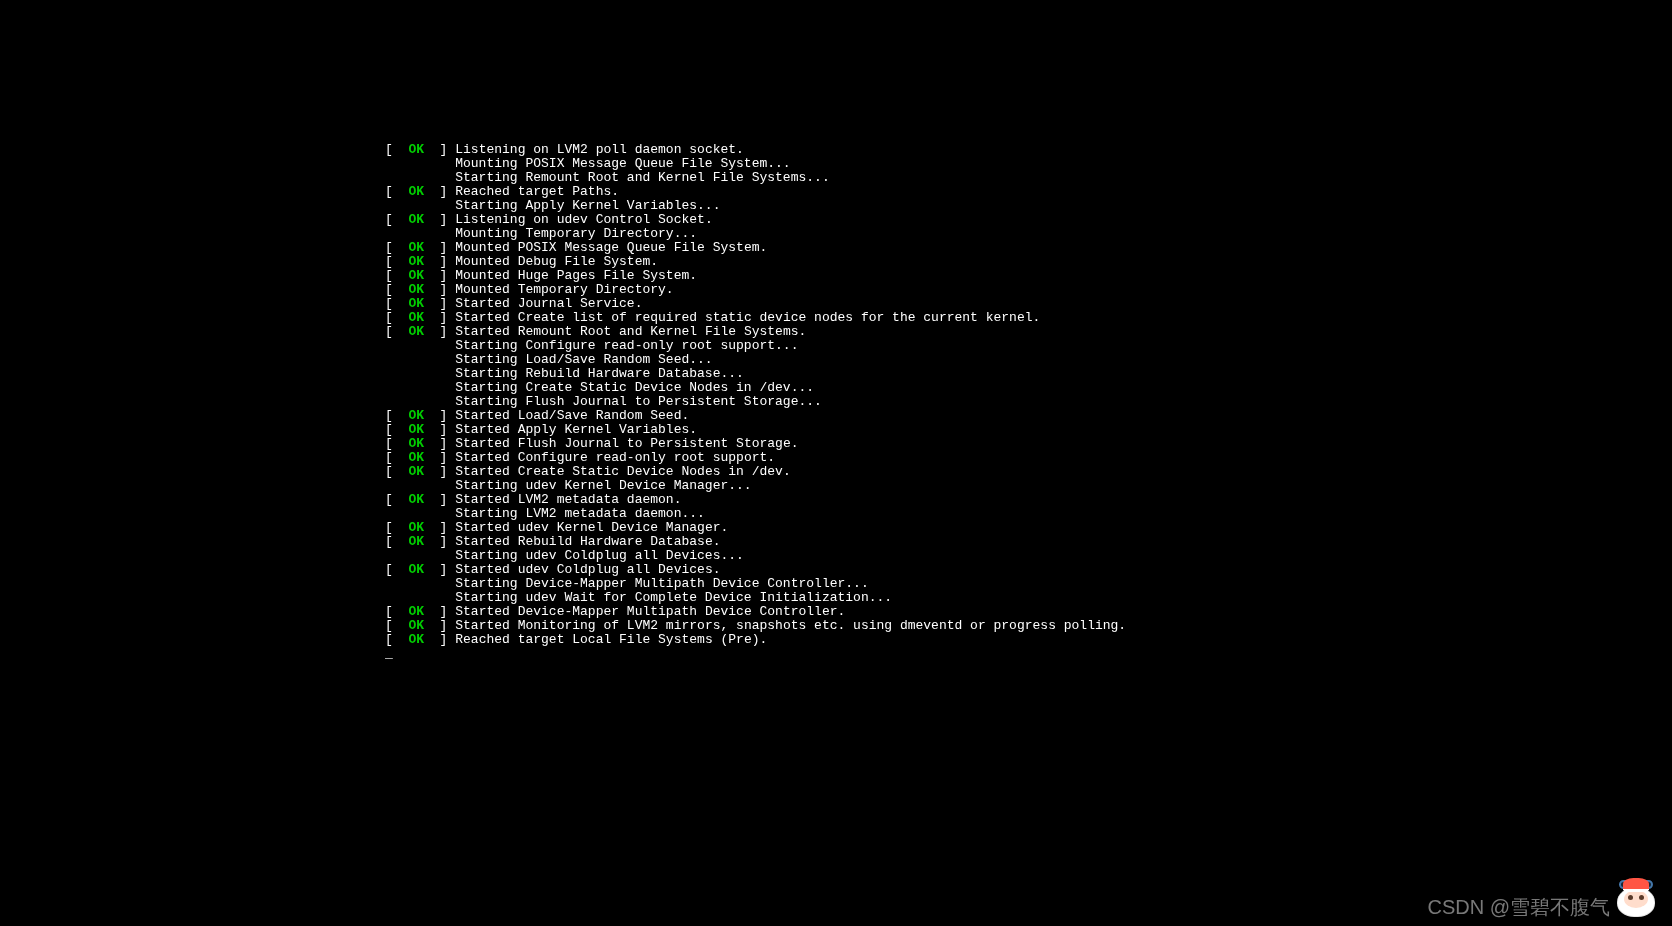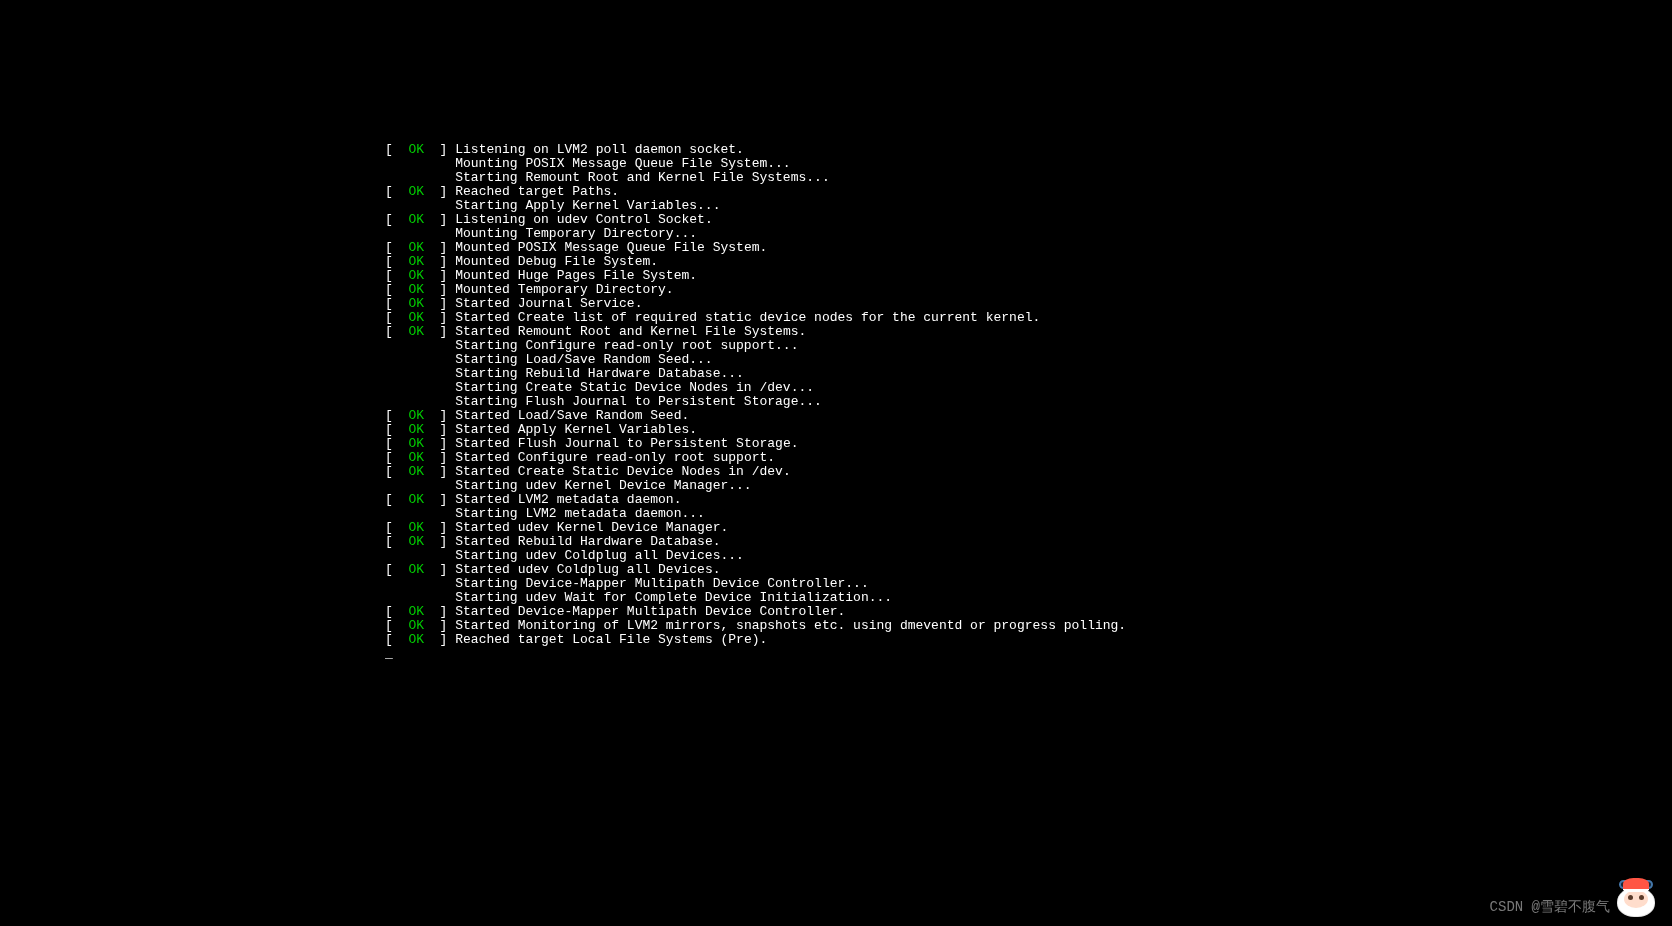--- a/index.html
+++ b/index.html
@@ -22,29 +22,29 @@
       position: absolute;
       left: 385px;
       top: 143px;
       white-space: pre;
     }
     .line {
       display: block;
     }
     .ok {
       color: #00cc00;
-      font-weight: normal;
+      font-weight: bold;
     }
     .watermark {
       position: absolute;
       right: 62px;
       bottom: 12px;
       color: rgba(200, 200, 200, 0.6);
-      font-family: Liberation Mono, monospace;
-      font-size: 14px;
+      font-family: Liberation Sans, sans-serif;
+      font-size: 20px;
     }
     .mascot {
       position: absolute;
       right: 8px;
       bottom: 4px;
       width: 55px;
       height: 55px;
     }
     .mascot-body {
       position: absolute;

